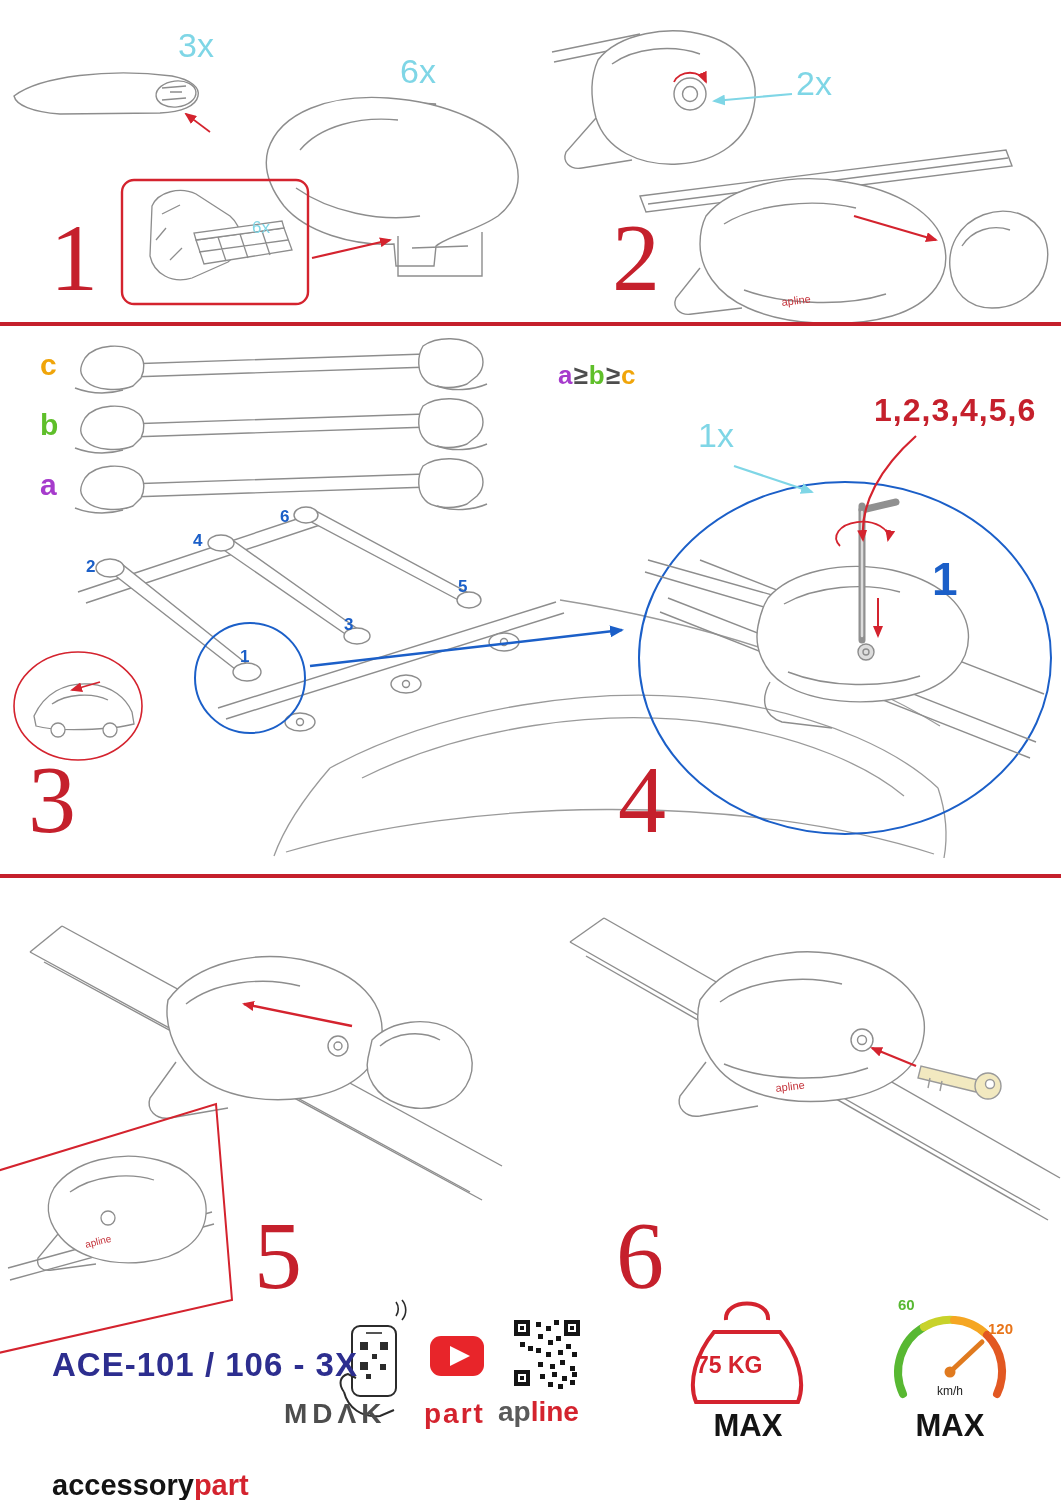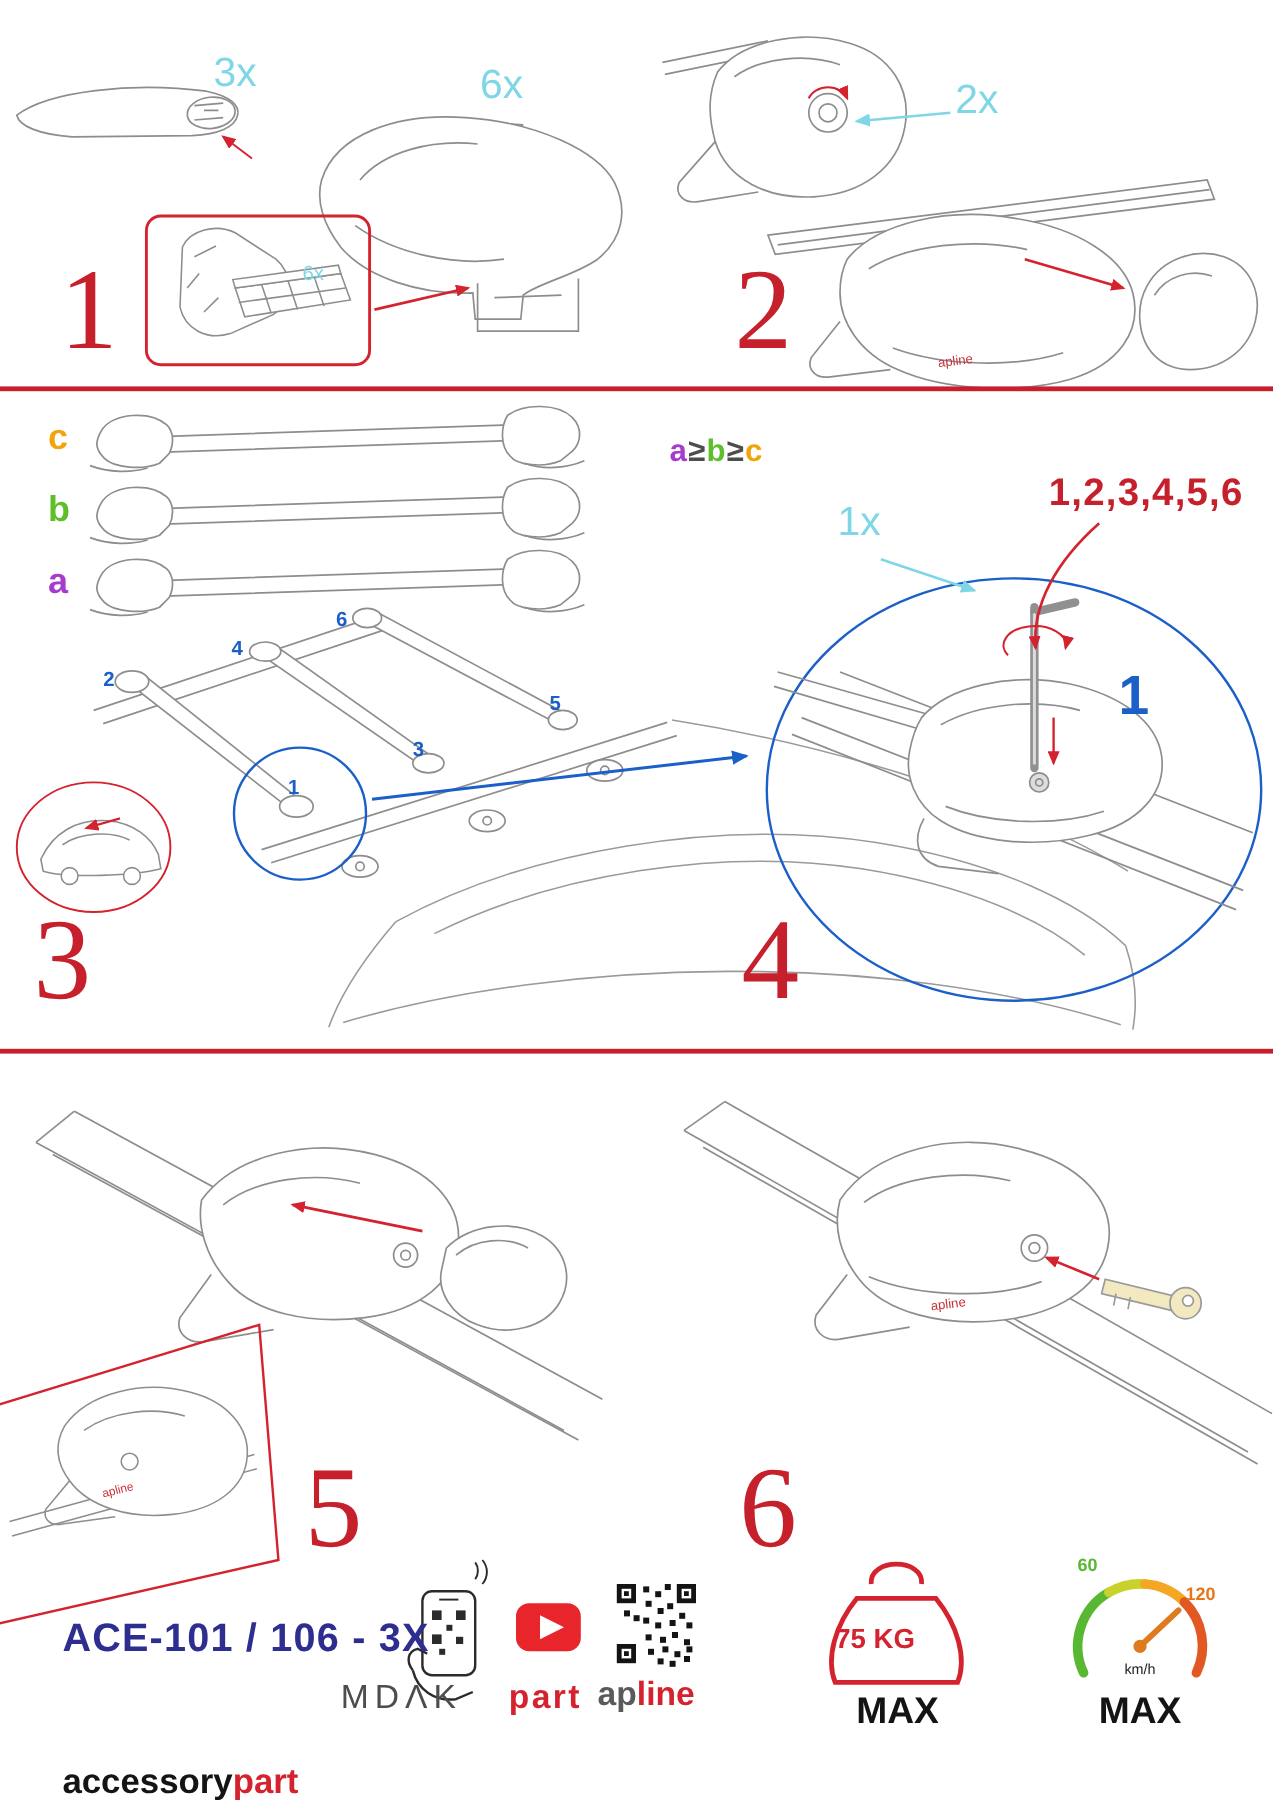--- a/index.html
+++ b/index.html
@@ -14,21 +14,21 @@
   .stepnum{color:#c5202c;font-family:"Liberation Serif",serif;font-weight:400;font-size:96px;line-height:1}
   .barlabel{font-weight:700;font-size:30px;line-height:1}
   .rule{font-weight:700;font-size:26px;letter-spacing:1px}
   .rule .a{color:#a63bcc}.rule .b{color:#5fbf2a}.rule .c{color:#f0a50a}.rule .g{color:#4d4d4d}
   .bluenum{color:#1b5fc8;font-weight:700;font-size:17px;line-height:1}
   .seq{color:#c5202c;font-weight:700;font-size:32px;letter-spacing:1px}
   .bigblue{color:#1b5fc8;font-weight:700;font-size:46px;line-height:1}
   .model{color:#2d2e8f;font-weight:700;font-size:33px;letter-spacing:1px}
   .brandline{font-weight:700;font-size:29px}
   .brandline .dark{color:#141414}.brandline .red{color:#d4232e}
-  .mdak{color:#4d4d4d;font-weight:400;font-size:28px;letter-spacing:5px}
+  .mdak{color:#4d4d4d;font-weight:700;font-size:28px;letter-spacing:5px}
   .ipqi{color:#d4232e;font-weight:600;font-size:28px;letter-spacing:2px}
   .apline .gray{color:#5a5a5a;font-weight:700;font-size:28px}
   .apline .red{color:#d4232e;font-weight:700;font-size:28px}
   .kg{color:#d4232e;font-weight:700;font-size:23px;width:104px}
   .max{color:#141414;font-weight:700;font-size:31px;text-align:center;width:104px}
   .sp60{color:#58b832;font-weight:700;font-size:15px}
   .sp120{color:#e8751a;font-weight:700;font-size:15px}
   .kmh{color:#222;font-size:12px;text-align:center;width:100px}
 </style>
 </head>
@@ -292,21 +292,21 @@
     <path d="M954,1320 A52,52 0 0 1 987,1335" stroke="#f5a623" stroke-width="8"></path>
     <path d="M987,1335 A52,52 0 0 1 997,1394" stroke="#e25822" stroke-width="8"></path>
     <path d="M950,1372 L982,1342" stroke="#e07a1f" stroke-width="5"></path>
     <circle cx="950" cy="1372" r="5.5" fill="#e07a1f" stroke="none"></circle>
   </g>
 </svg>
 
 <div class="divider" style="top:322px"></div>
 <div class="divider" style="top:874px"></div>
 
-<div class="abs cyan" style="left:178px;top:42px">3x</div>
+<div class="abs cyan" style="left:178px;top:26px">3x</div>
 <div class="abs cyan" style="left:400px;top:52px">6x</div>
 <div class="abs cyan-sm" style="left:252px;top:218px">6x</div>
 <div class="abs cyan" style="left:796px;top:64px">2x</div>
 <div class="abs cyan" style="left:698px;top:416px">1x</div>
 
 <div class="abs stepnum" style="left:50px;top:210px">1</div>
 <div class="abs stepnum" style="left:612px;top:210px">2</div>
 <div class="abs stepnum" style="left:28px;top:752px">3</div>
 <div class="abs stepnum" style="left:618px;top:752px">4</div>
 <div class="abs stepnum" style="left:254px;top:1208px">5</div>

